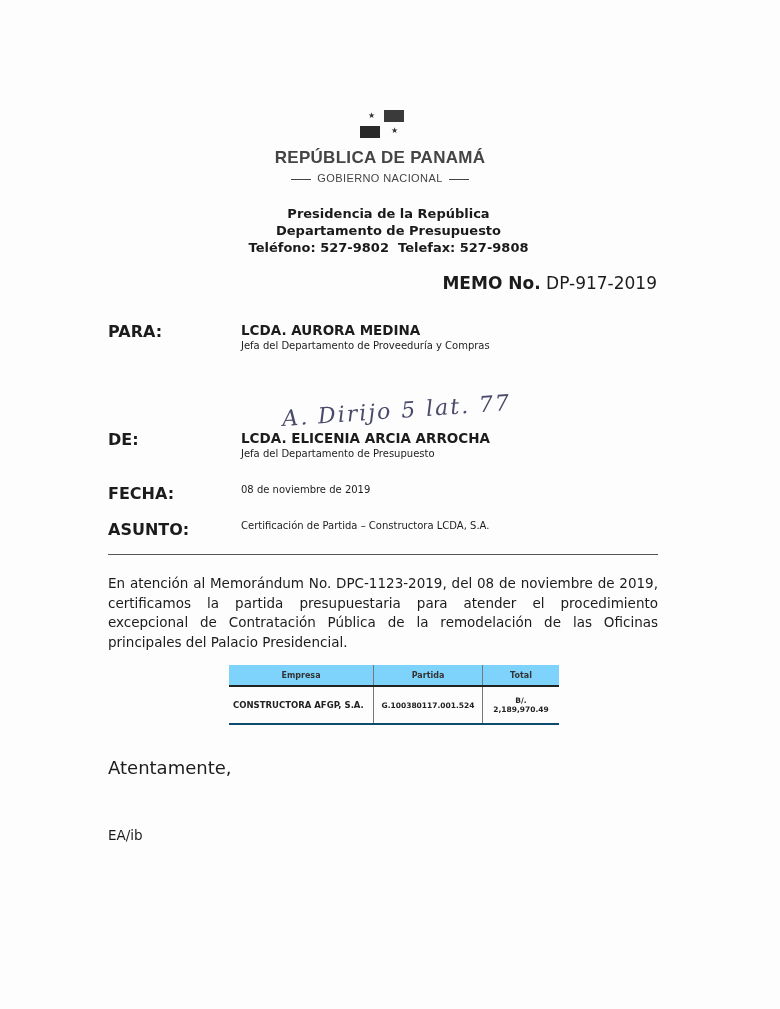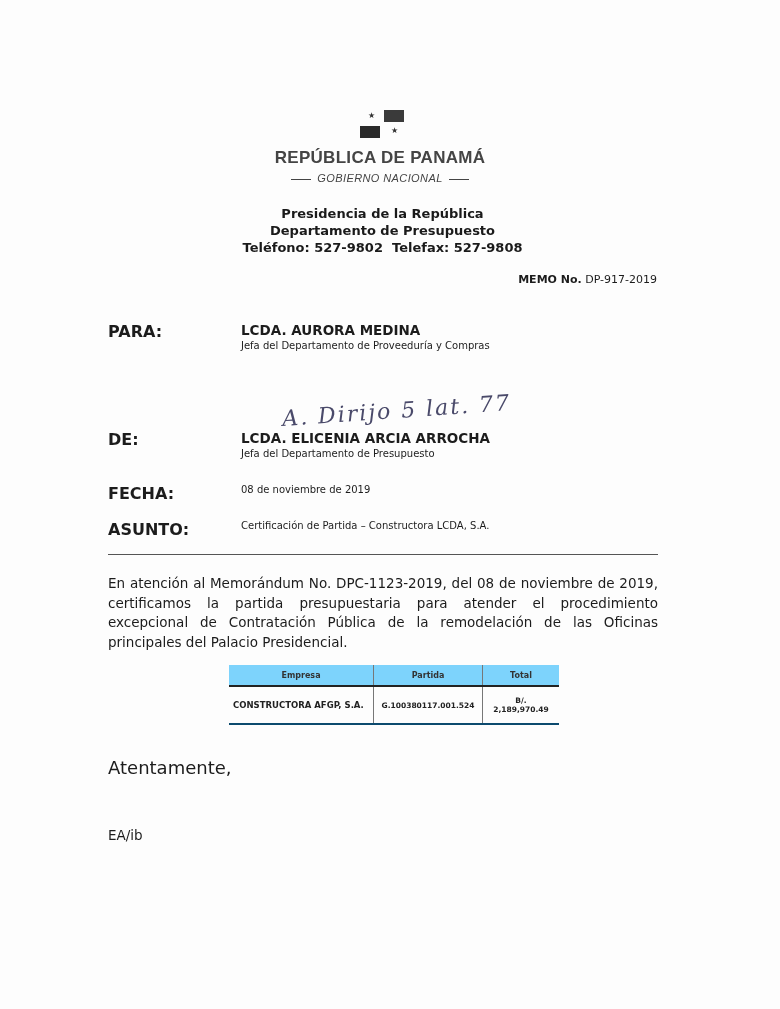--- a/index.html
+++ b/index.html
@@ -9,24 +9,24 @@
       font-family: "DejaVu Sans", sans-serif;
       overflow: hidden;
     }
     .abs { position: absolute; }
     .flag { position: absolute; left: 358px; top: 108px; width: 50px; height: 36px; }
     .flag .sq1 { position: absolute; left: 26px; top: 2px; width: 20px; height: 12px; background: #3a3a3a; }
     .flag .sq2 { position: absolute; left: 2px; top: 18px; width: 20px; height: 12px; background: #2a2a2a; }
     .flag .st1 { position: absolute; left: 10px; top: 4px; font-size: 8px; color: #333; line-height: 8px; }
     .flag .st2 { position: absolute; left: 33px; top: 19px; font-size: 8px; color: #333; line-height: 8px; }
     .republic { left: 0; width: 760px; top: 148px; text-align: center; font-family: "Liberation Sans", sans-serif; font-size: 17px; font-weight: bold; color: #444; letter-spacing: 0.3px; }
-    .gobierno { left: 0; width: 760px; top: 172px; text-align: center; font-family: "Liberation Sans", sans-serif; font-size: 11px; color: #444; letter-spacing: 0.4px; font-style: italic; }
+    .gobierno { left: 0; width: 760px; top: 172px; text-align: center; font-family: "Liberation Sans", sans-serif; font-size: 11px; color: #444; letter-spacing: 0.4px; }
     .gobierno .dash { display: inline-block; width: 20px; height: 1px; background: #444; vertical-align: middle; margin: 0 6px; }
-    .hdr { left: 0; width: 765px; text-align: center; font-size: 13px; font-weight: bold; color: #1a1a1a; }
-    .memo { right: 123px; top: 273px; font-size: 11px; }
+    .hdr { left: 0; width: 765px; text-align: center; font-size: 13px; font-weight: bold; color: #1a1a1a; padding-left: 6px; }
+    .memo { right: 123px; top: 273px; font-size: 17px; }
     .memo b { font-weight: bold; }
     .label { left: 108px; font-size: 16px; font-weight: bold; }
     .val { left: 241px; font-size: 10px; }
     .valb { left: 241px; font-size: 13.5px; font-weight: bold; }
     .sig { left: 282px; top: 398px; font-family: "DejaVu Serif", serif; font-style: italic; font-size: 22px; color: #4a4a6a; transform: rotate(-4deg); letter-spacing: 2px; }
     .rule { left: 108px; top: 554px; width: 550px; height: 1px; background: #555; }
     .para { left: 108px; top: 574px; width: 550px; font-size: 13.5px; line-height: 19.5px; text-align: justify; }
     table.cert { position: absolute; left: 229px; top: 665px; border-collapse: collapse; font-family: "DejaVu Sans", sans-serif; }
     table.cert th { background: #7dd3fc; font-size: 8px; font-weight: bold; color: #333; height: 20px; border-bottom: 2px solid #222; padding: 0 4px; }
     table.cert td { font-size: 8.5px; height: 36px; padding: 0 4px; color: #222; border-bottom: 2px solid #0c4a6e; font-weight: bold; }

